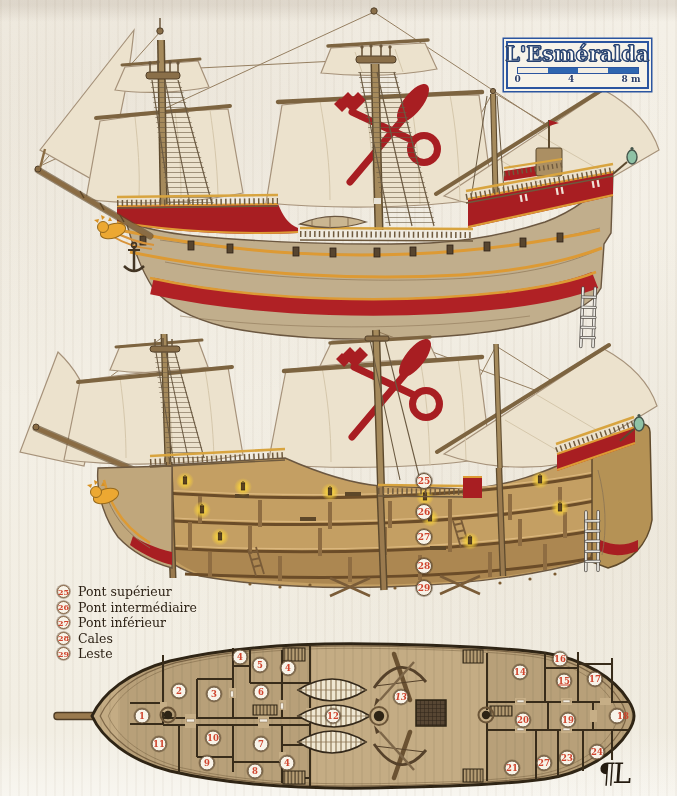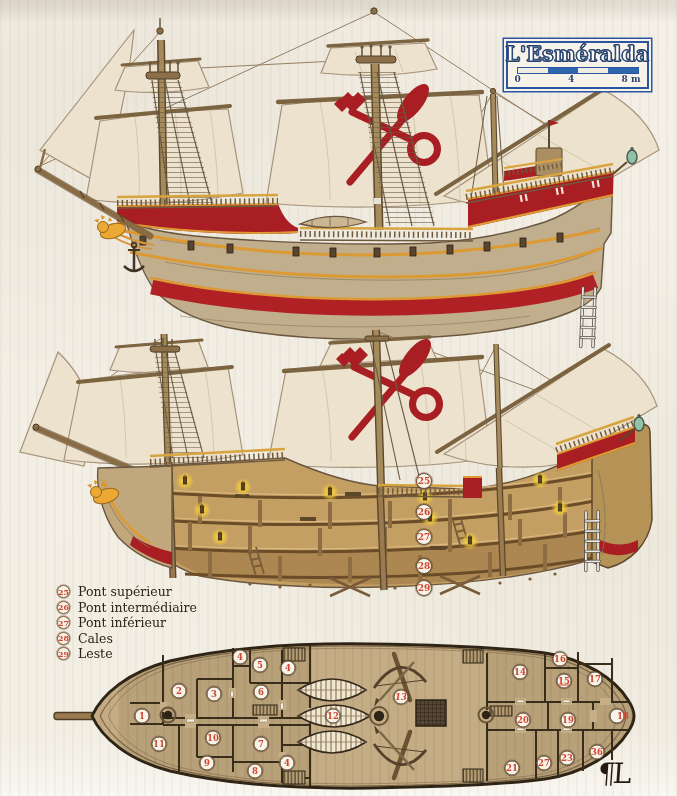--- a/index.html
+++ b/index.html
@@ -589,18 +589,18 @@
       <div class="marker plan" style="left: 520px; top: 672px;">14</div>
       <div class="marker plan" style="left: 564px; top: 681px; text-decoration: underline;">15</div>
       <div class="marker plan" style="left: 560px; top: 659px;">16</div>
       <div class="marker plan" style="left: 595px; top: 679px;">17</div>
       <div class="marker plan" style="left: 617px; top: 716px; padding-left: 12px;">18</div>
       <div class="marker plan" style="left: 568px; top: 720px;">19</div>
       <div class="marker plan" style="left: 523px; top: 720px;">20</div>
       <div class="marker plan" style="left: 512px; top: 768px;">21</div>
       <div class="marker plan" style="left: 544px; top: 763px;">27</div>
       <div class="marker plan" style="left: 567px; top: 758px;">23</div>
-      <div class="marker plan" style="left: 597px; top: 752px;">36</div>
+      <div class="marker plan" style="left: 597px; top: 752px;">24</div>
     </div>
 
 <div class="signature">¶L</div>
 
 </div>
 
 </body></html>

